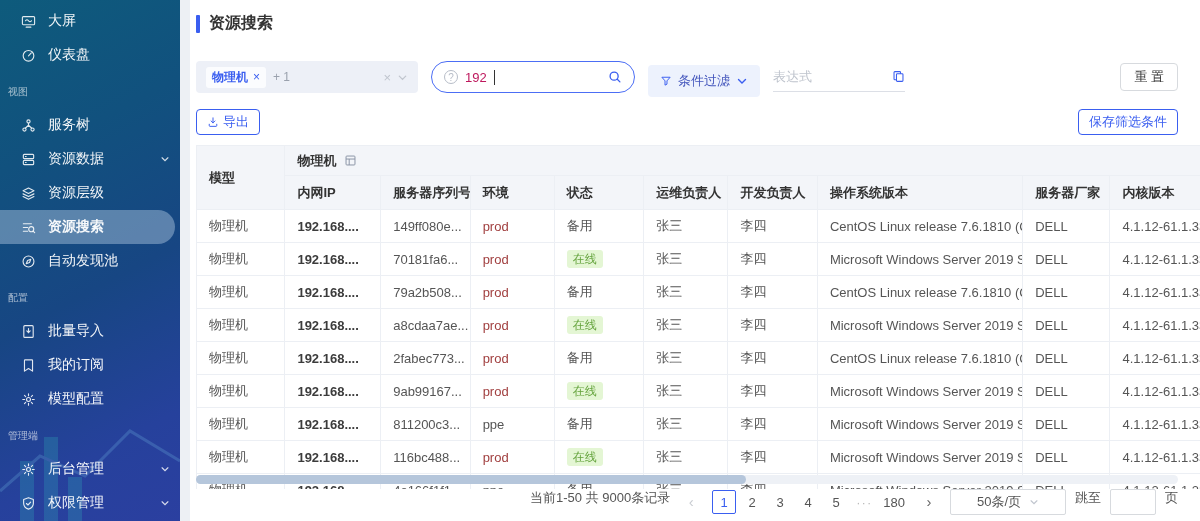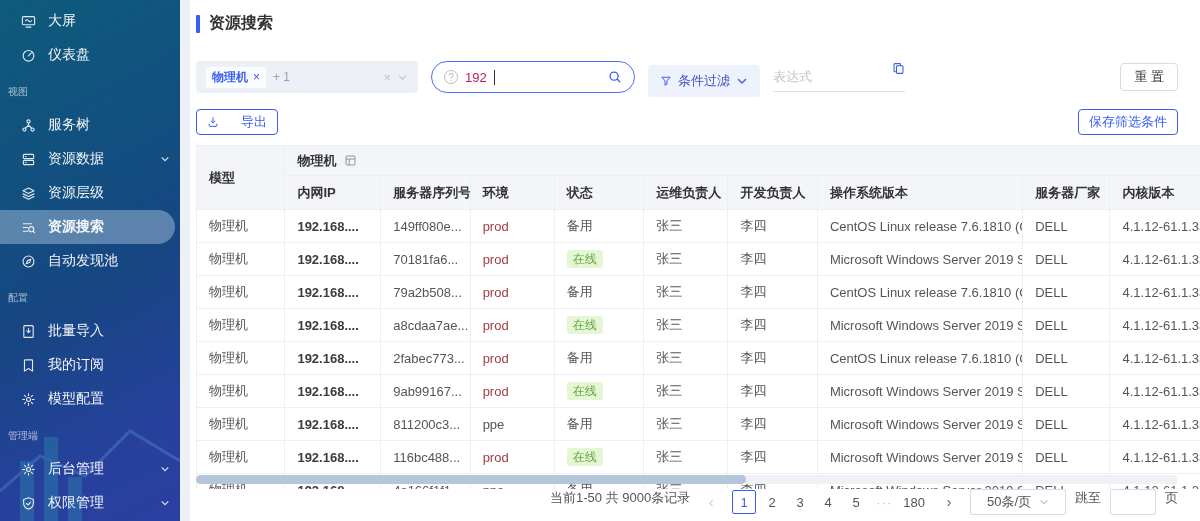--- a/index.html
+++ b/index.html
@@ -66,34 +66,34 @@
     color: #b7bdc8; font-size: 10px; display: flex; align-items: center; justify-content: center; flex-shrink: 0;
   }
   .search-value { color: #be185d; font-size: 13px; }
   .caret-line { width: 1px; height: 15px; background: #333; }
   .search-box .mag { margin-left: auto; width: 14px; height: 14px; color: #3a5ef0; }
   .condition-btn {
     height: 32px; padding: 0 12px; background: #edf2fd; border-radius: 4px;
     display: flex; align-items: center; gap: 6px; color: #4557bd; cursor: pointer; font-size: 13px; margin-top: 8px;
   }
   .condition-btn svg { width: 12px; height: 12px; color: #3a5ef0; }
-  .expr-wrap { width: 132px; border-bottom: 1px solid #dcdfe6; height: 30px; display: flex; }
+  .expr-wrap { width: 132px; border-bottom: 1px solid #dcdfe6; height: 30px; display: flex; align-items: center; }
   .expr-input { border: none; outline: none; width: 100px; font-size: 13px; color: #333; font-family: inherit; background: transparent; }
   .expr-input::placeholder { color: #bfc4cd; }
   .copy-icon { width: 13px; height: 13px; color: #3a5ef0; margin-left: auto; cursor: pointer; }
   .reset-btn {
     margin-left: auto; height: 28px; padding: 0 13px; background: #fff;
     border: 1px solid #d7dade; border-radius: 4px; color: #333; font-size: 13px; cursor: pointer;
     font-family: inherit;
   }
   
   .action-row { display: flex; align-items: center; margin: 12px 22px 10px 6px; }
   .blue-btn {
     height: 26px; padding: 0 10px; background: #fff; border: 1px solid #3a5ef0; border-radius: 4px;
-    color: #3a5ef0; font-size: 13px; display: flex; align-items: center; gap: 22px; cursor: pointer;
+    color: #3a5ef0; font-size: 13px; display: flex; align-items: center; gap: 4px; cursor: pointer;
     font-family: inherit;
   }
   .blue-btn svg { width: 12px; height: 12px; }
   .save-btn { margin-left: auto; }
   
   .table-wrap { flex: 1; overflow: hidden; margin-left: 6px; position: relative; }
   table { border-collapse: collapse; table-layout: fixed; width: 1062px; }
   th, td {
     border: 1px solid #eceff4; padding: 0 12px; text-align: left;
     white-space: nowrap; overflow: hidden; font-size: 13px;
@@ -123,21 +123,21 @@
   .page {
     min-width: 24px; height: 24px; display: inline-flex; align-items: center; justify-content: center;
     cursor: pointer; border-radius: 2px; padding: 0 3px;
   }
   .page.active { border: 1px solid #3a5ef0; color: #3a5ef0; }
   .page.ellipsis { color: #bbb; cursor: default; letter-spacing: 1px; }
   .pg-arrow { width: 24px; height: 24px; display: inline-flex; align-items: center; justify-content: center; cursor: pointer; font-size: 15px; }
   .pg-prev { color: #c9ccd2; }
   .pg-next { color: #666; }
   .size-select {
-    height: 26px; border: 1px solid #d7dade; border-radius: 2px; padding: 0 16px;
+    height: 26px; border: 1px solid #d7dade; border-radius: 2px; padding: 0 26px;
     display: flex; align-items: center; gap: 8px; cursor: pointer; background: #fff;
   }
   .size-select svg { width: 10px; height: 10px; color: #c0c5ce; }
   .jump-input {
     width: 46px; height: 26px; border: 1px solid #d7dade; border-radius: 2px;
     outline: none; font-family: inherit; font-size: 13px; padding: 0 6px; color: #333;
   }
 </style>
 </head>
 <body>

